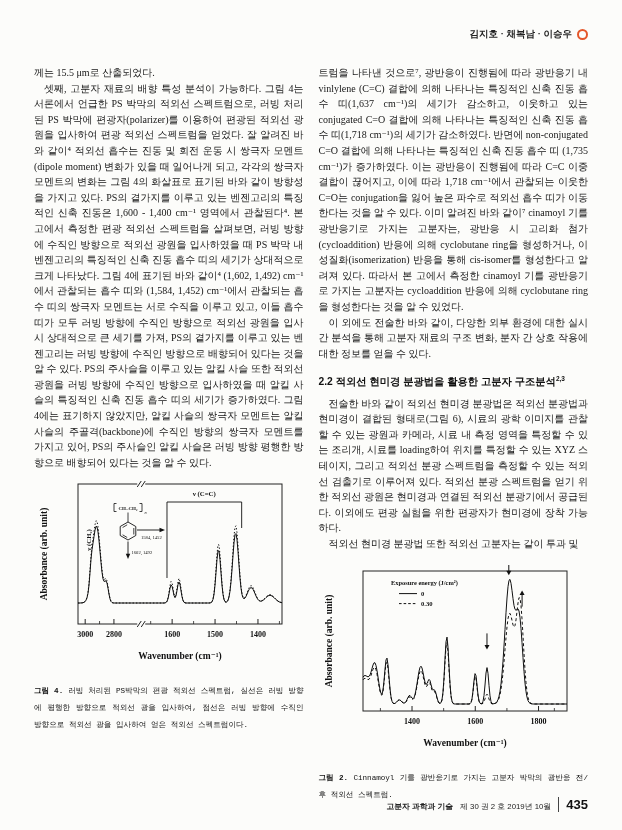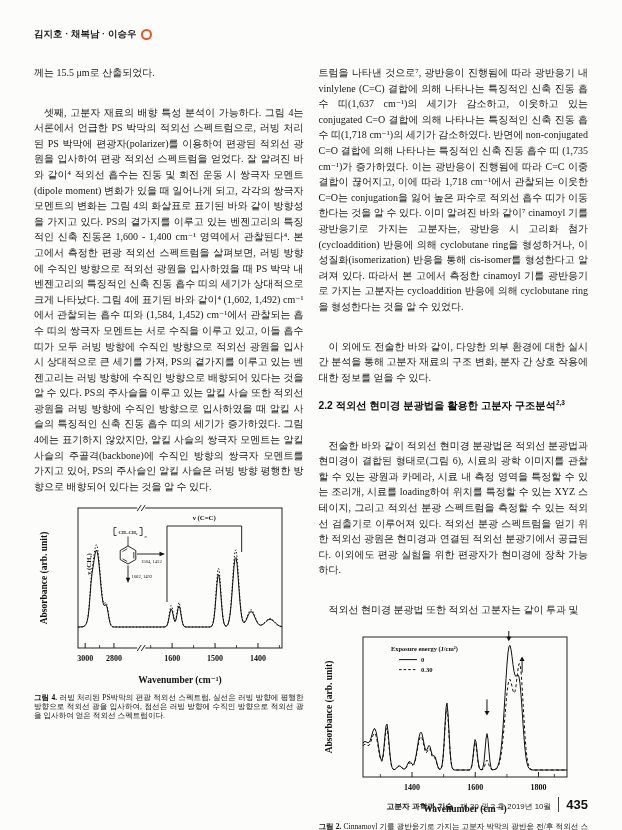--- a/index.html
+++ b/index.html
@@ -3,39 +3,39 @@
 <meta charset="utf-8">
 <style>
   html,body{margin:0;padding:0;}
   body{
     width:622px;height:830px;position:relative;overflow:hidden;
     background:#fcfcfa;color:#161616;
     font-family:"Liberation Serif","DejaVu Serif",serif;
   }
   .page{padding:28px 34px 0 34px;box-sizing:border-box;height:100%;position:relative;}
   header.page-head{
-    display:flex;align-items:center;gap:5px;
+    display:flex;justify-content:flex-end;align-items:center;gap:5px;
     font-family:"Liberation Sans","DejaVu Sans",sans-serif;
     font-weight:700;font-size:9.5px;color:#222;margin-bottom:24px;
   }
   .ring{width:7px;height:7px;border:2.4px solid #e4562a;border-radius:50%;display:inline-block;}
   .cols{display:flex;gap:15px;}
   .col{width:269.5px;}
   .body-p{margin:0;font-size:10px;line-height:15.6px;text-align:justify;}
-  .indent{text-indent:10px;margin-top:24px;}
+  .indent{text-indent:10px;}
   .sec-h{
     font-family:"Liberation Sans","DejaVu Sans",sans-serif;
     font-size:10.3px;font-weight:700;margin:14px 0 6px 0;color:#111;
   }
   .sec-h sup{font-size:6.5px;}
   figure{margin:8px 0 0 0;}
   figure.f5{margin-top:13px;}
   figcaption{
-    font-family:Liberation Serif, serif;
-    font-size:7.6px;line-height:9px;text-align:justify;color:#111;margin-top:1px;
+    font-family:Liberation Mono, monospace;
+    font-size:7.6px;line-height:17px;text-align:justify;color:#111;margin-top:15px;
   }
   figcaption b{font-weight:700;}
   footer.page-foot{
     position:absolute;bottom:18px;right:34px;display:flex;align-items:flex-end;gap:7px;
     font-family:"Liberation Sans","DejaVu Sans",sans-serif;font-size:7.8px;color:#222;
   }
   .vbar{width:1.2px;height:15px;background:#444;display:inline-block;}
   .pnum{font-size:13px;font-weight:700;color:#111;}
   .foot-journal{font-weight:700;}
   

